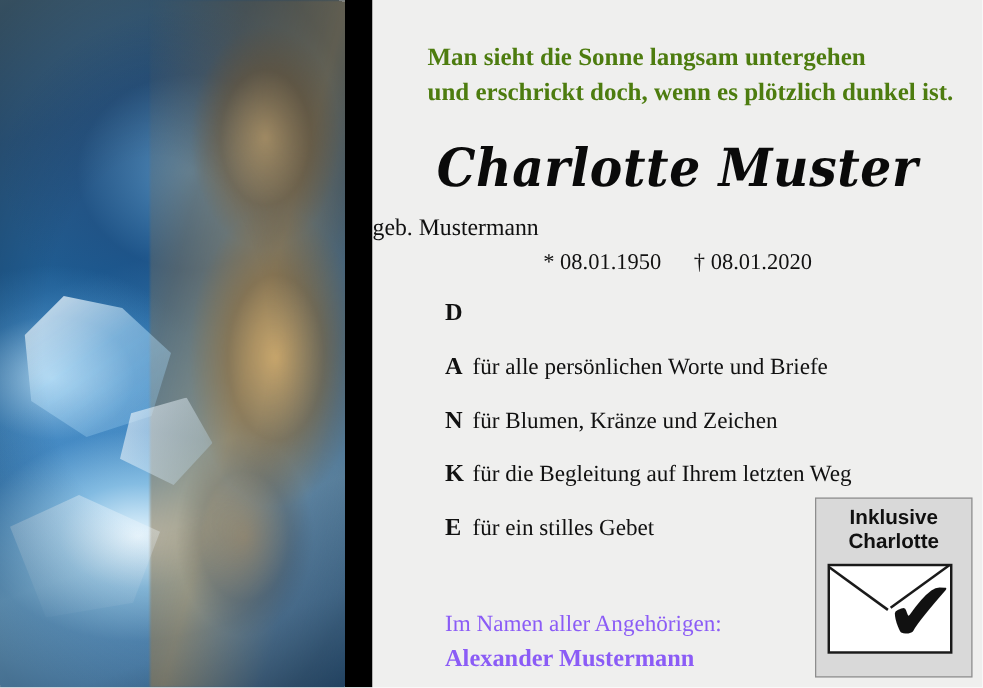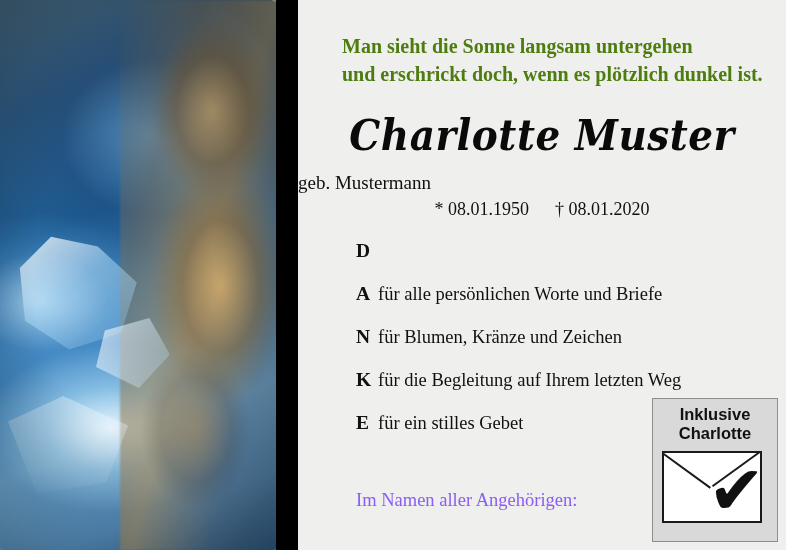--- a/index.html
+++ b/index.html
@@ -302,20 +302,21 @@
         <span>für die Begleitung auf Ihrem letzten Weg</span>
       </div>
       <div class="row">
         <span class="letter">E</span>
         <span>für ein stilles Gebet</span>
       </div>
     </div>
 
     <div class="closing">
       <div>Im Namen aller Angehörigen:</div>
+      <div class="signature">Alexander Mustermann</div>
     </div>
 
     <div class="badge">
       <div class="badge-text">
         <div>Inklusive</div>
         <div>Charlotte</div>
       </div>
       <div class="env-wrap">
         <div class="envelope">
           <div class="env-lines">

